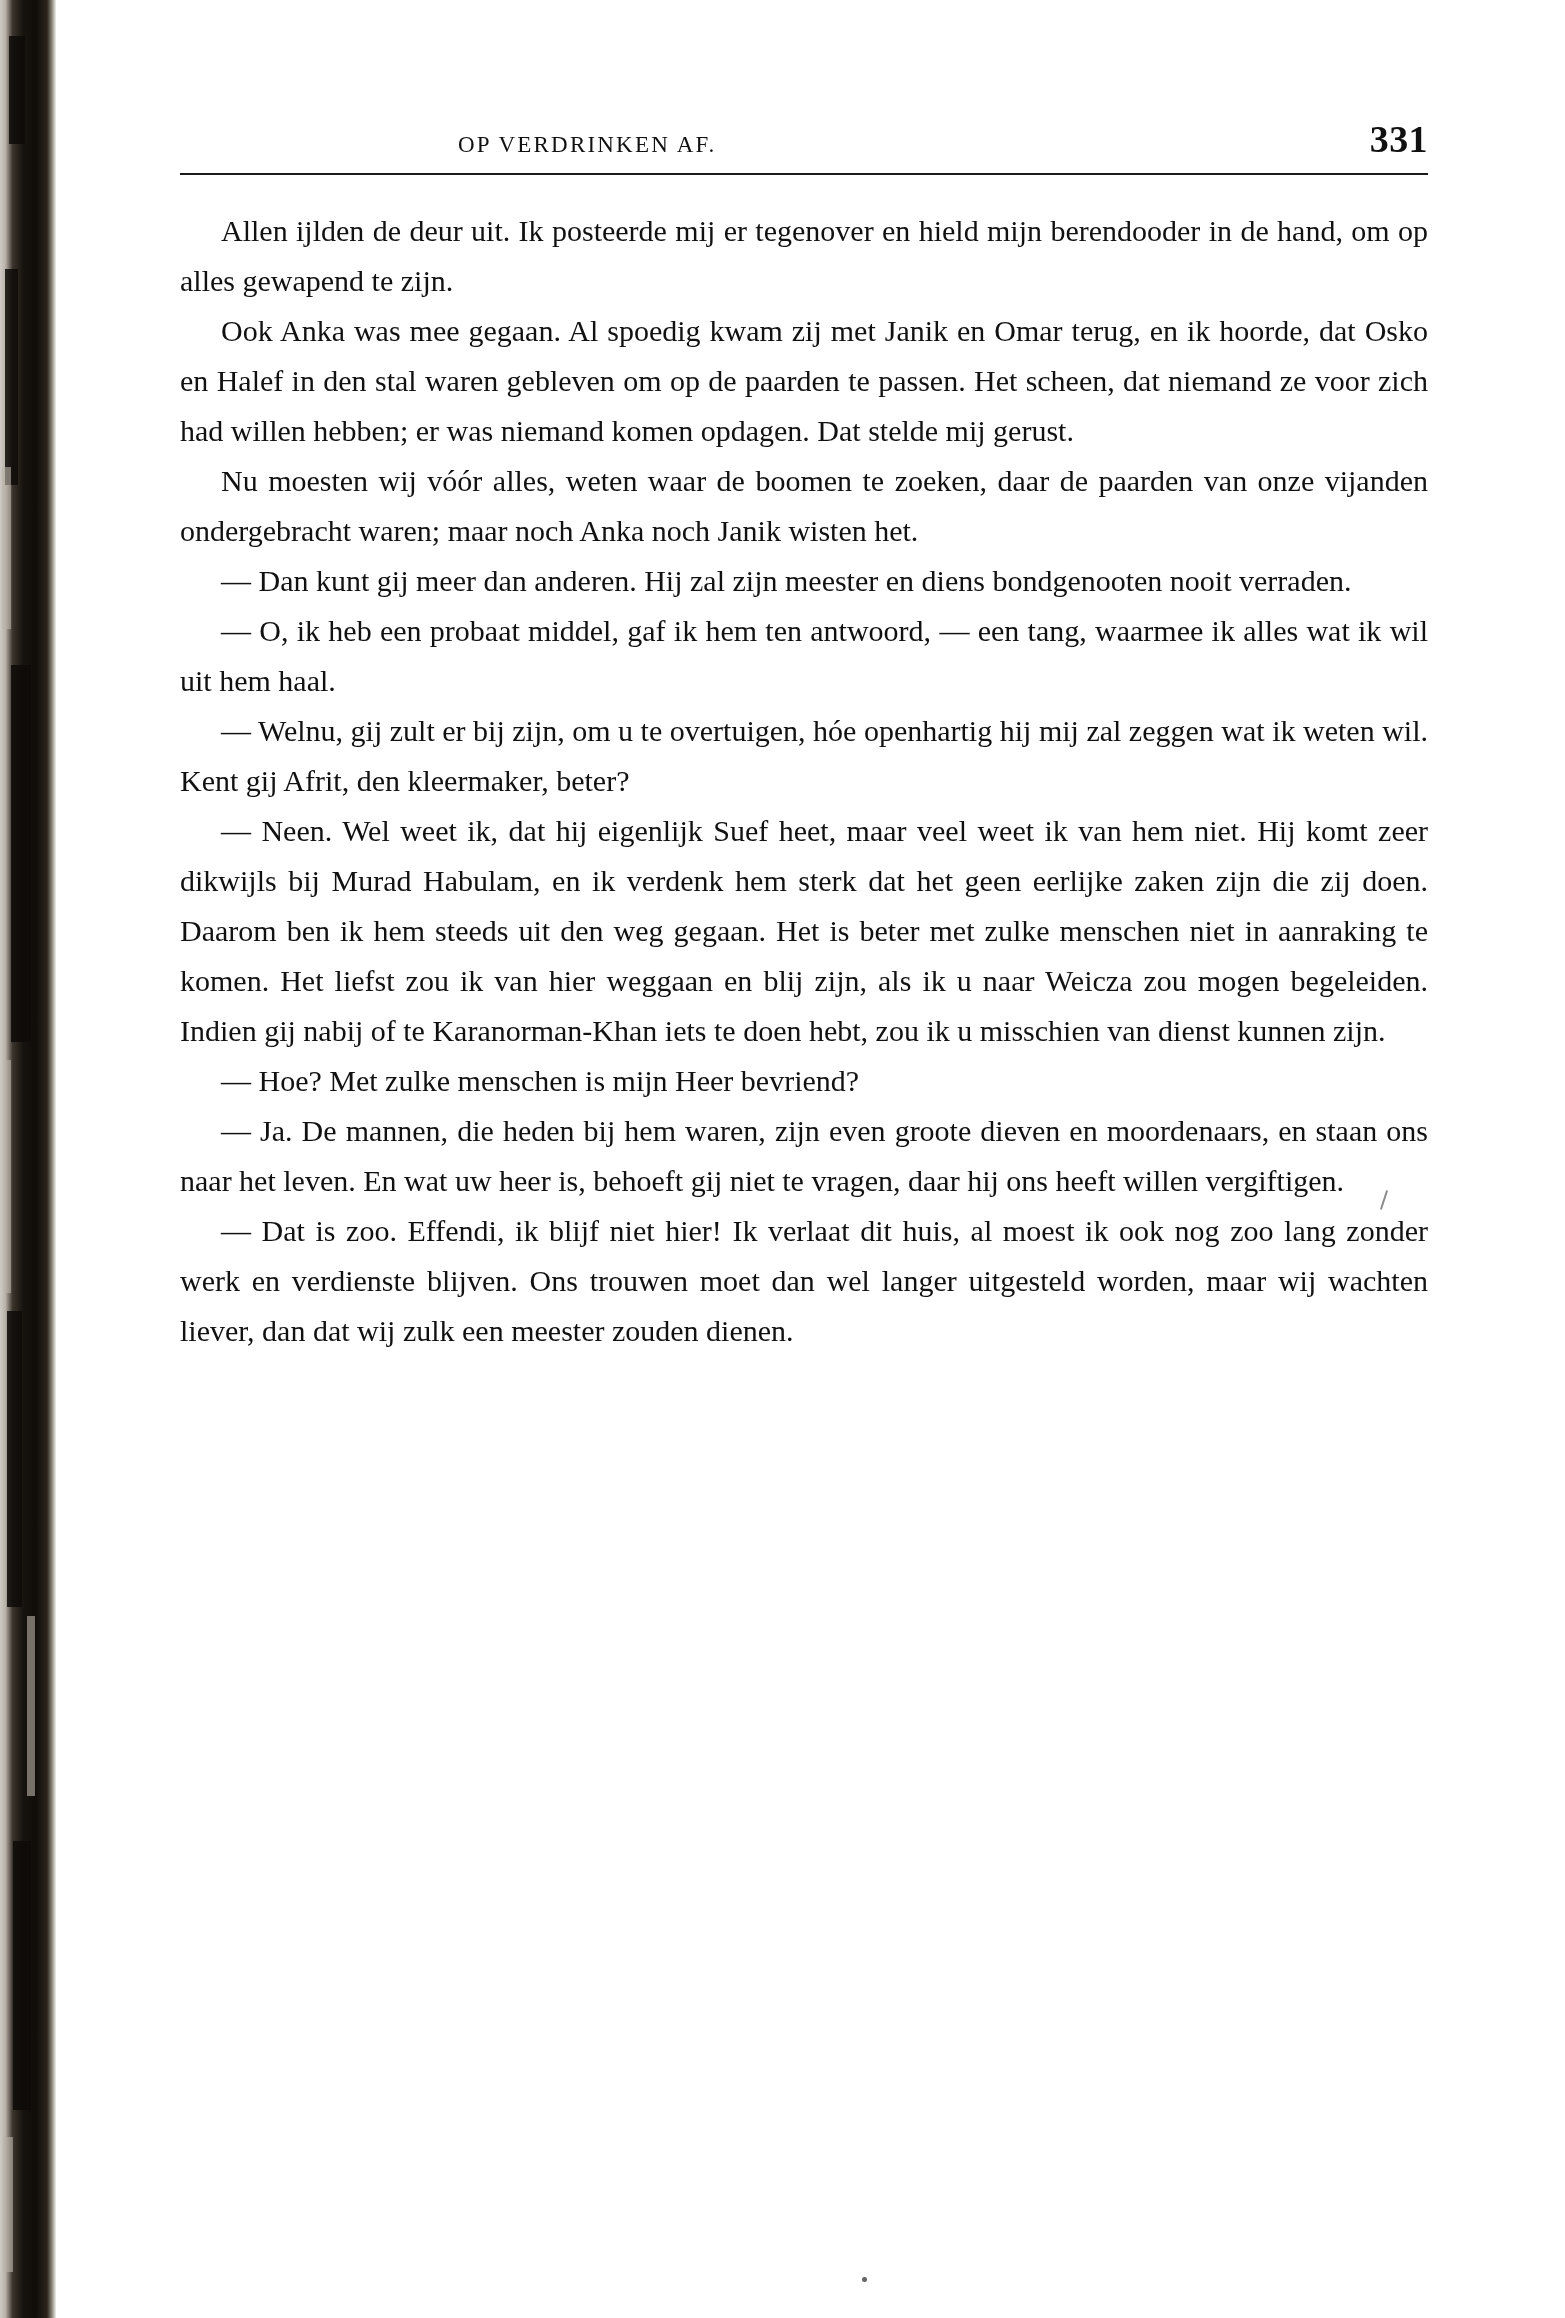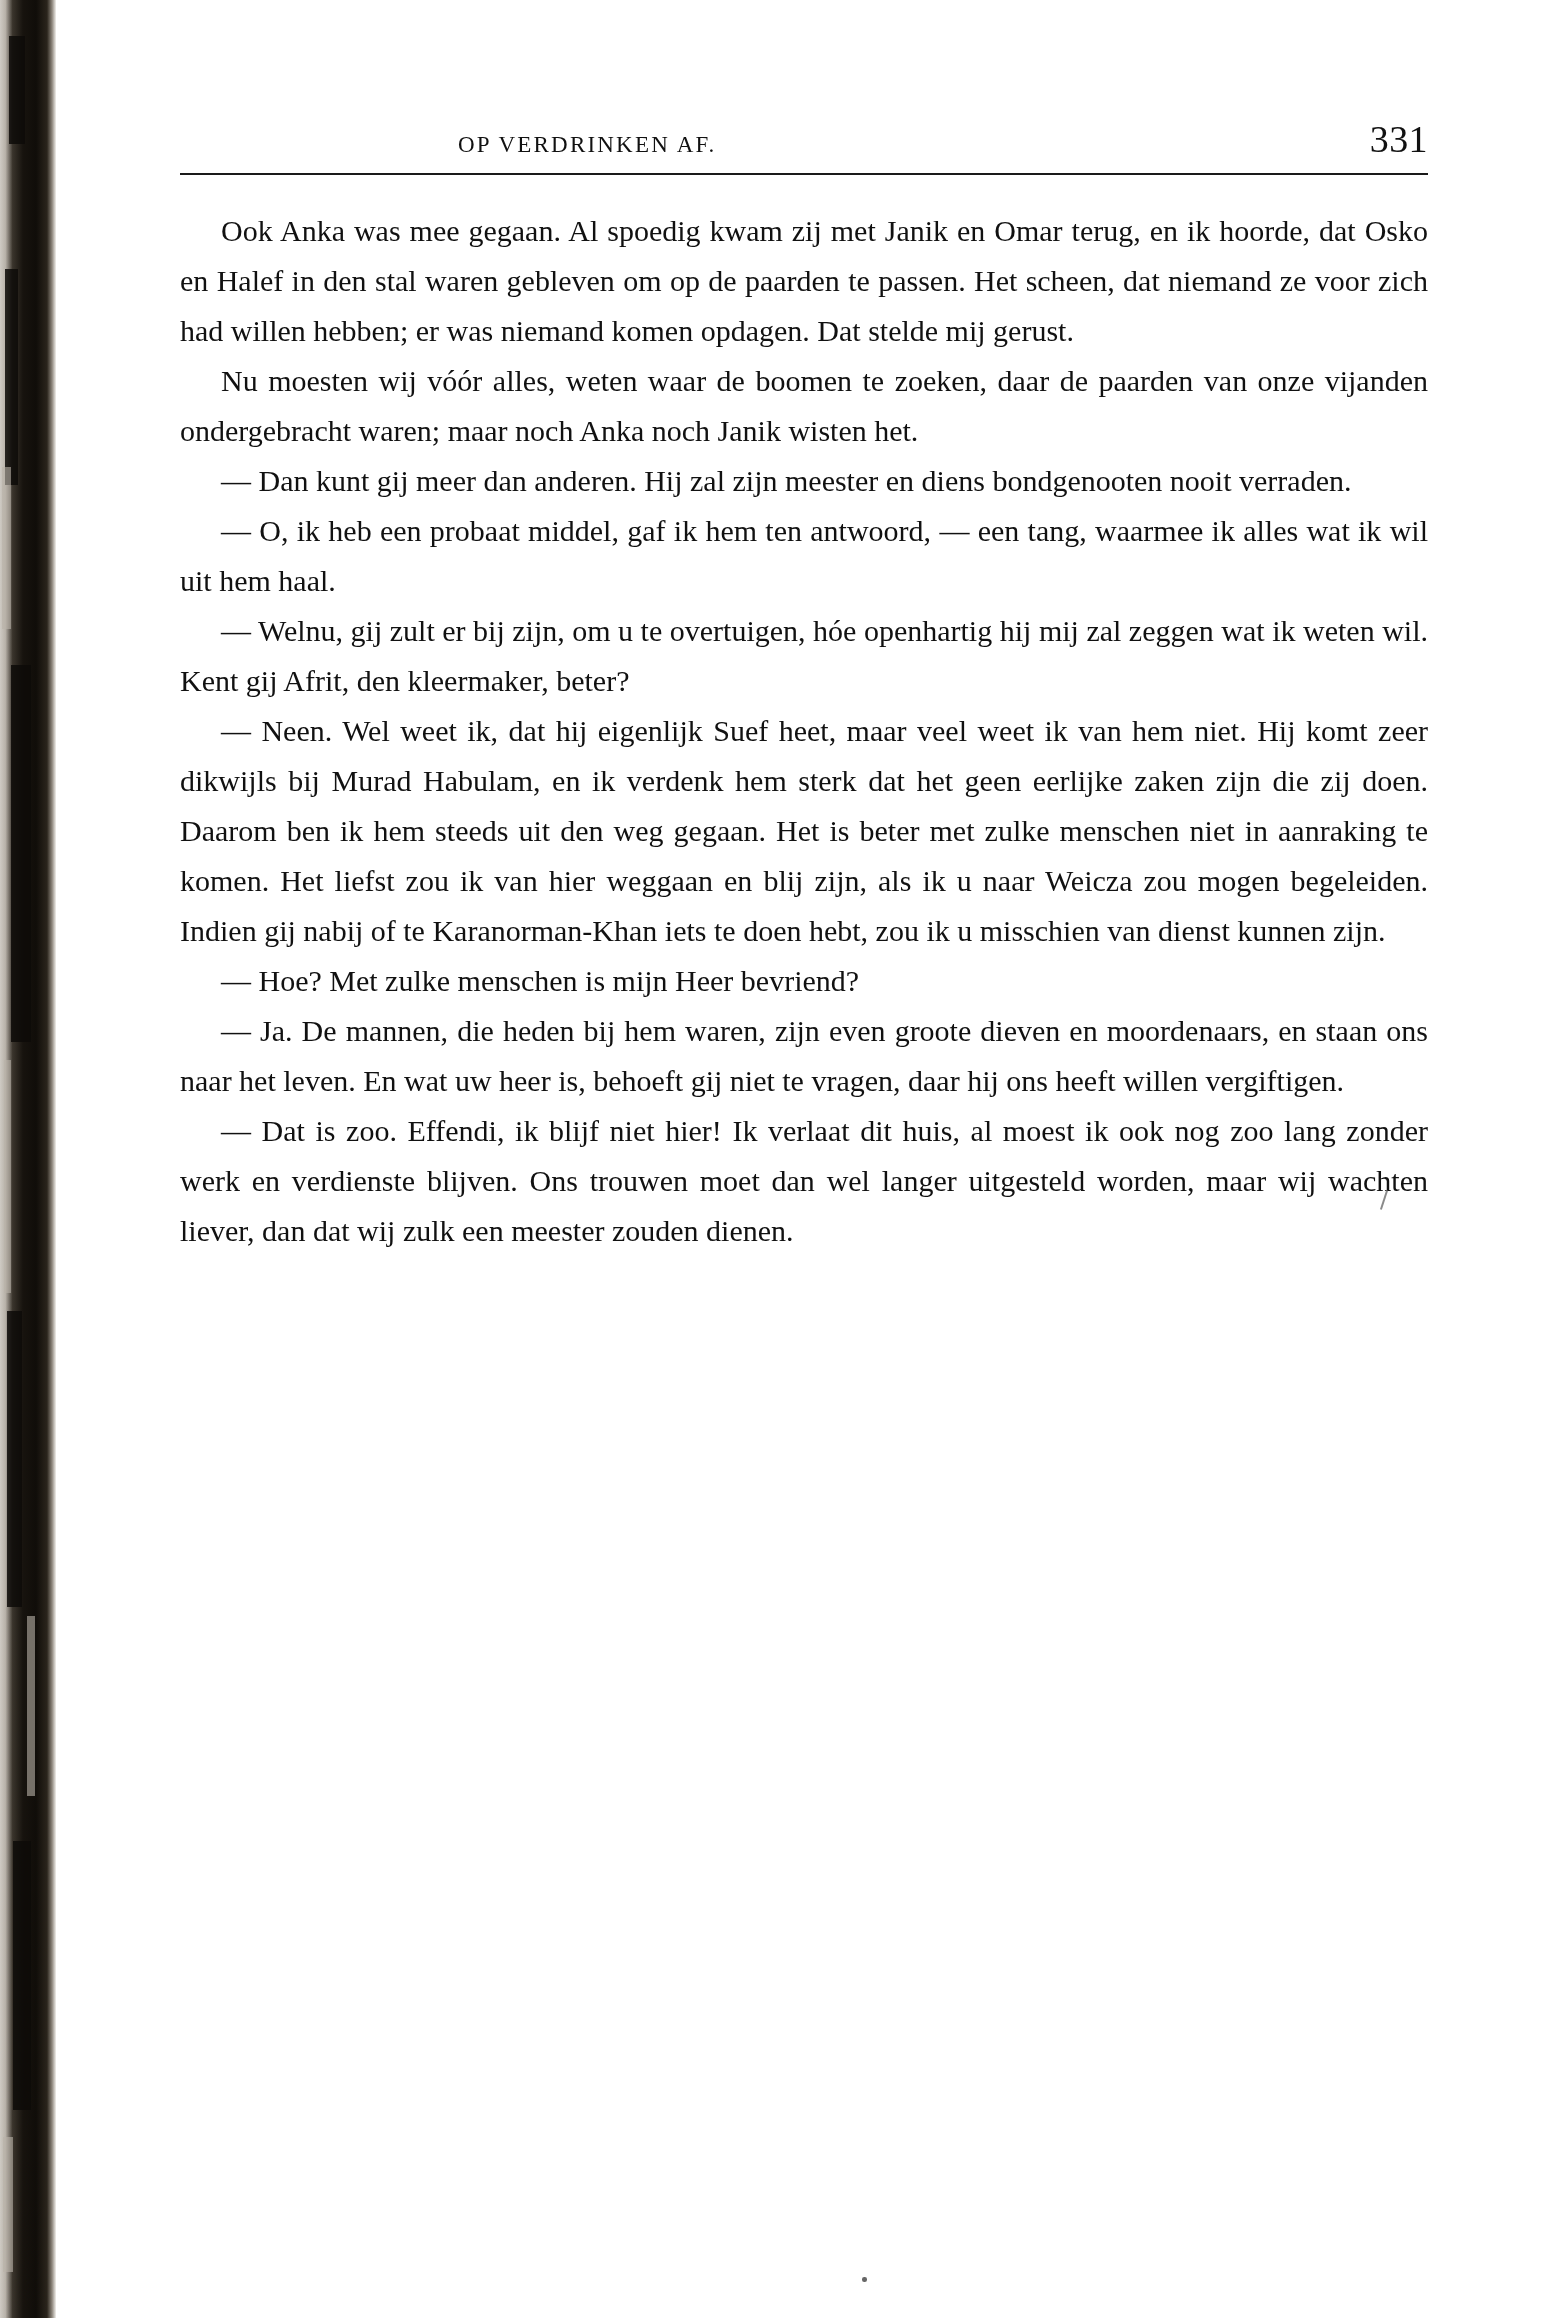--- a/index.html
+++ b/index.html
@@ -65,21 +65,21 @@
   .running-head {
     font-size: 23px;
     letter-spacing: 2.2px;
     font-variant: small-caps;
     text-transform: uppercase;
     margin-left: 278px;
     white-space: nowrap;
   }
   .folio {
     font-size: 38px;
-    font-weight: 400;
+    font-weight: 700;
     letter-spacing: 0.4px;
   }
   .rule {
     width: 1248px;
     height: 2.7px;
     background: #1a1a1a;
     margin-top: 3.6px;
   }
 
   .body-text {
@@ -136,20 +136,21 @@
 
   <div class="content">
 
     <div class="header-row">
       <div class="running-head">OP VERDRINKEN AF.</div>
       <div class="folio">331</div>
     </div>
     <div class="rule"></div>
 
     <div class="body-text">
+      <p>Allen ijlden de deur uit. Ik posteerde mij er tegenover en hield mijn berendooder in de hand, om op alles gewapend te zijn.</p>
       <p>Ook Anka was mee gegaan. Al spoedig kwam zij met Janik en Omar terug, en ik hoorde, dat Osko en Halef in den stal waren gebleven om op de paarden te passen. Het scheen, dat niemand ze voor zich had willen hebben; er was niemand komen opdagen. Dat stelde mij gerust.</p>
       <p>Nu moesten wij vóór alles, weten waar de boomen te zoeken, daar de paarden van onze vijanden ondergebracht waren; maar noch Anka noch Janik wisten het.</p>
       <p>— Dan kunt gij meer dan anderen. Hij zal zijn meester en diens bondgenooten nooit verraden.</p>
       <p>— O, ik heb een probaat middel, gaf ik hem ten antwoord, — een tang, waarmee ik alles wat ik wil uit hem haal.</p>
       <p>— Welnu, gij zult er bij zijn, om u te overtuigen, hóe openhartig hij mij zal zeggen wat ik weten wil. Kent gij Afrit, den kleermaker, beter?</p>
       <p>— Neen. Wel weet ik, dat hij eigenlijk Suef heet, maar veel weet ik van hem niet. Hij komt zeer dikwijls bij Murad Habulam, en ik verdenk hem sterk dat het geen eerlijke zaken zijn die zij doen. Daarom ben ik hem steeds uit den weg gegaan. Het is beter met zulke menschen niet in aanraking te komen. Het liefst zou ik van hier weggaan en blij zijn, als ik u naar Weicza zou mogen begeleiden. Indien gij nabij of te Karanorman-Khan iets te doen hebt, zou ik u misschien van dienst kunnen zijn.</p>
       <p>— Hoe? Met zulke menschen is mijn Heer bevriend?</p>
       <p>— Ja. De mannen, die heden bij hem waren, zijn even groote dieven en moordenaars, en staan ons naar het leven. En wat uw heer is, behoeft gij niet te vragen, daar hij ons heeft willen vergiftigen.</p>
       <p>— Dat is zoo. Effendi, ik blijf niet hier! Ik verlaat dit huis, al moest ik ook nog zoo lang zonder werk en verdienste blijven. Ons trouwen moet dan wel langer uitgesteld worden, maar wij wachten liever, dan dat wij zulk een meester zouden dienen.</p>
     </div>

